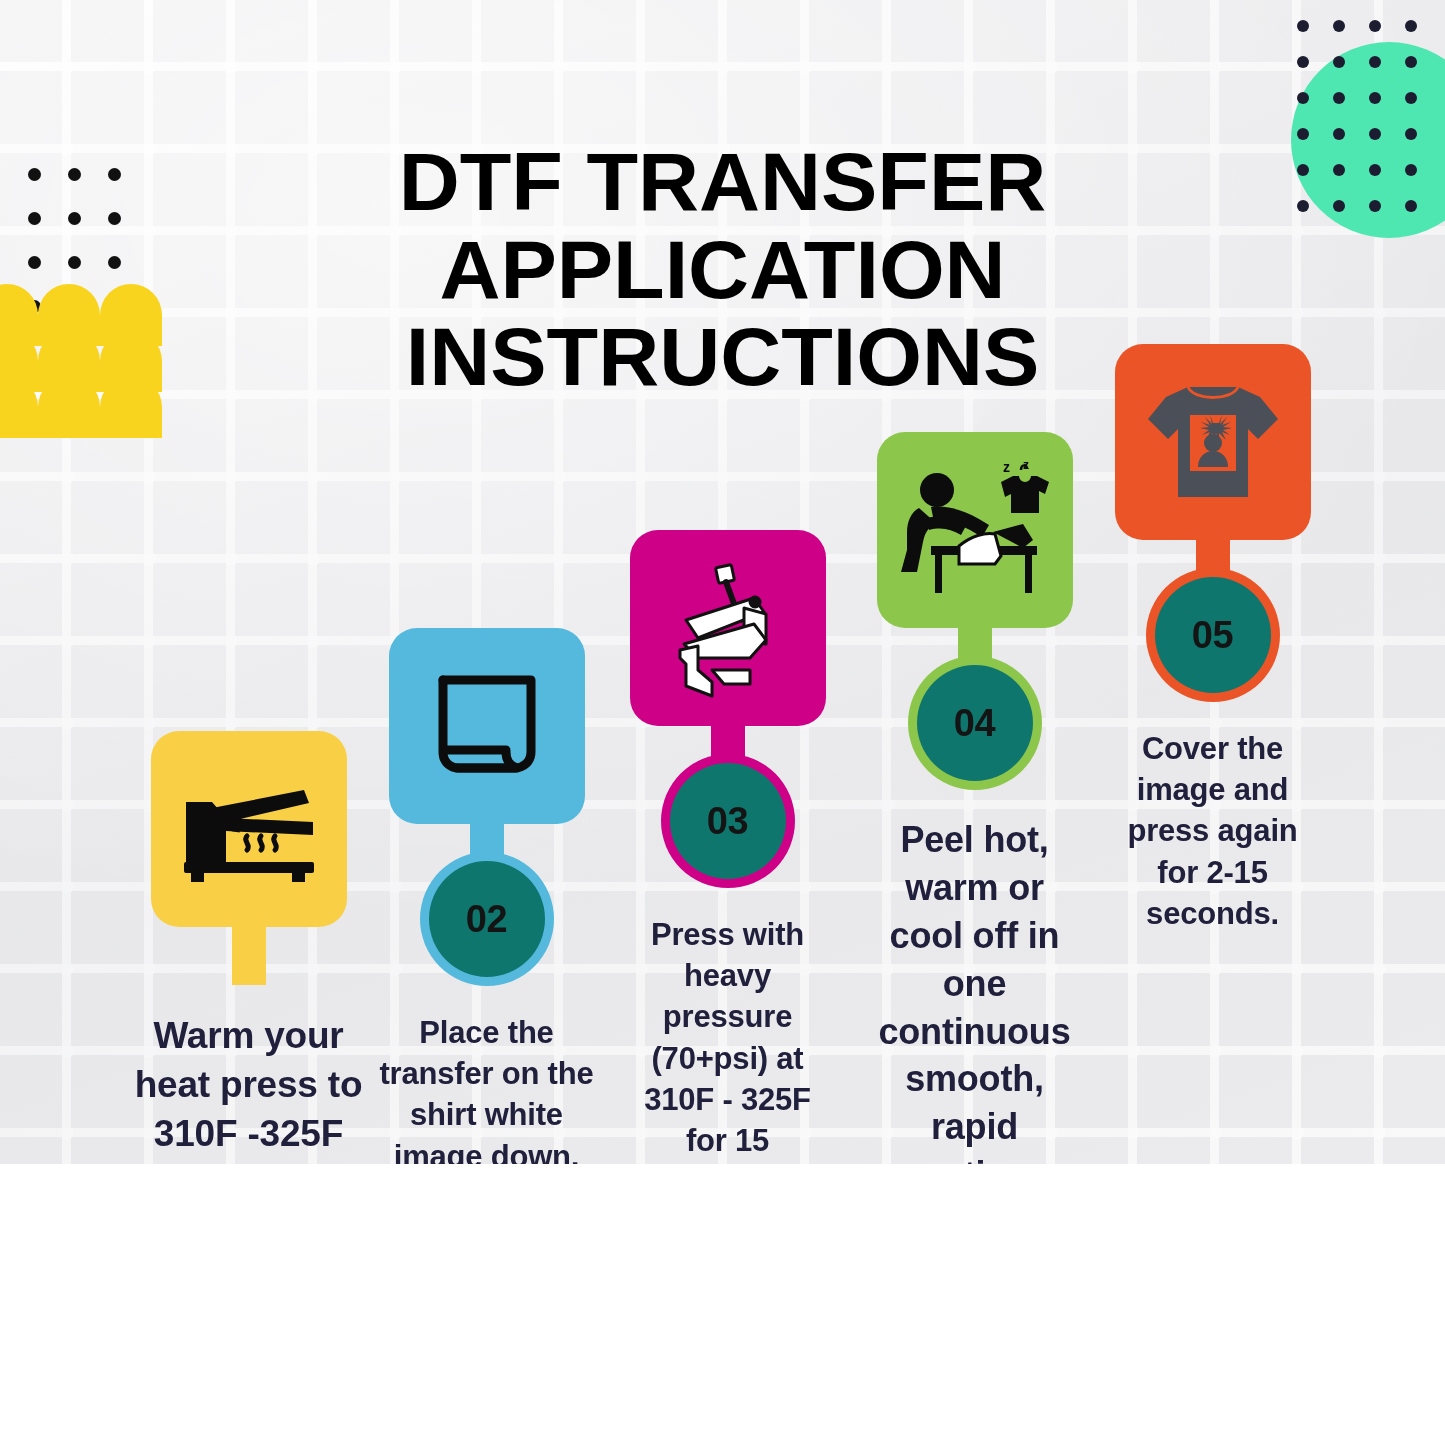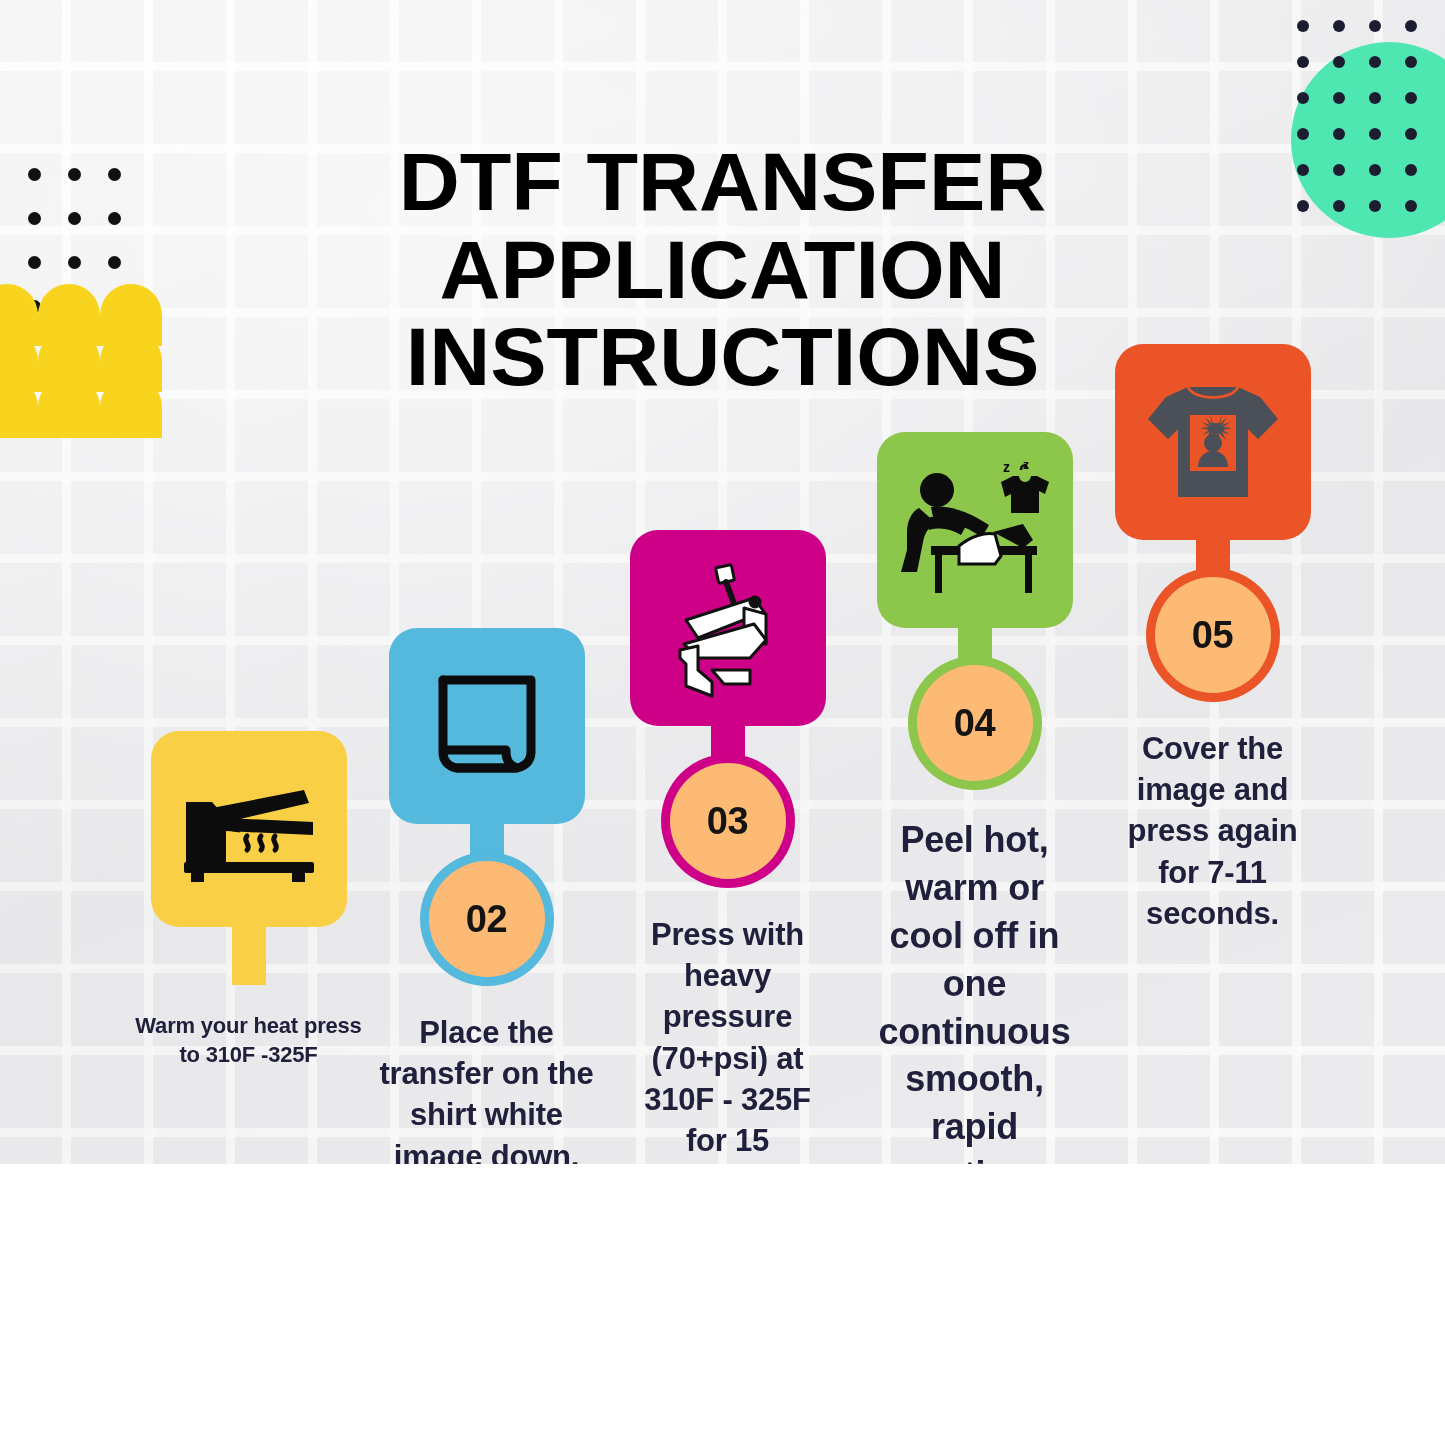--- a/index.html
+++ b/index.html
@@ -129,21 +129,21 @@
 
   .bubble-wrap {
     position: relative;
     margin-top: -30px;
     z-index: 3;
   }
   .bubble {
     width: 116px;
     height: 116px;
     border-radius: 50%;
-    background: #fdba74;
+    background: #0f766e;
     display: flex;
     align-items: center;
     justify-content: center;
     font-weight: bold;
     font-size: 38px;
     color: #141414;
     letter-spacing: -.5px;
   }
 
   .caption {
@@ -151,21 +151,21 @@
     text-align: center;
     color: #21203c;
     font-size: 30px;
     line-height: 1.33;
     font-weight: 600;
     width: 100%;
     letter-spacing: -.2px;
   }
 
   
-  #step-1 .caption { font-size: 22px; width: 230px; }
+  #step-1 .caption { font-size: 37px; width: 230px; }
   #step-2 .caption { font-size: 31px; width: 248px; }
   #step-3 .caption { font-size: 31px; width: 212px; }
   #step-4 .caption { font-size: 36px; width: 196px; }
   #step-5 .caption { font-size: 31px; width: 188px; }
 
   
   #title {
     position: absolute;
     left: 0; right: 0;
     top: 138px;
@@ -346,16 +346,16 @@
           <path d="M75 46 l-3 -8 2 9 -7 -7 5 8 -9 -3 8 5 -9 1 9 2 -7 5 8 -3 -4 8 7 -7 0 9 3 -9 3 9 0 -9 7 7 -4 -8 8 3 -7 -5 9 -2 -9 -1 8 -5 -9 3 5 -8 -7 7 2 -9 -3 8 Z"></path>
           <circle cx="75" cy="66" r="9"></circle>
           <path d="M60 90 c0 -10 7 -16 15 -16 s15 6 15 16 Z"></path>
         </g>
       </svg>
     </div>
     <div class="neck" style="background:#ea5426;"></div>
     <div class="bubble-wrap" style="background:#ea5426; border-radius:50%; padding:9px;">
       <div class="bubble">05</div>
     </div>
-    <div class="caption">Cover the image and press again for 7-11 seconds.</div>
+    <div class="caption">Cover the image and press again for 2-15 seconds.</div>
   </div>
 
 </div>
 
 </body></html>

